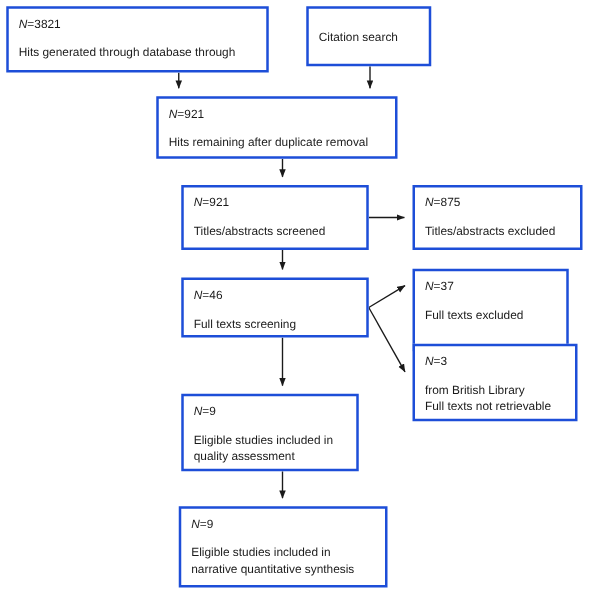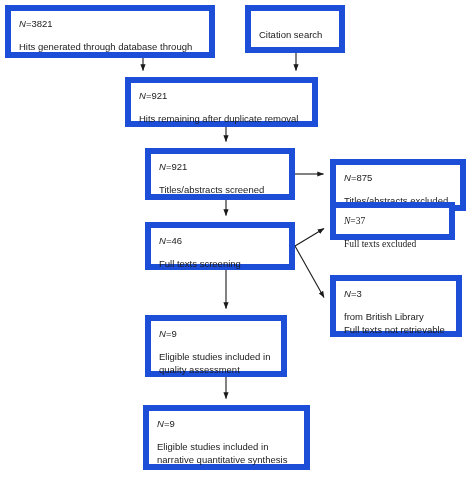--- a/index.html
+++ b/index.html
@@ -18,21 +18,21 @@
   #flow-svg {
     position: absolute;
     left: 0;
     top: 0;
     width: 472px;
     height: 482px;
   }
   .node {
     position: absolute;
     box-sizing: border-box;
-    border: 6px solid #1d4ed8;
+    border: 2px solid #1d4ed8;
     background: #ffffff;
     padding: 7px 13px 6px 8px;
     z-index: 2;
   }
   .node-count {
     font-size: 9.5px;
     line-height: 12px;
     color: #1a1a1a;
     white-space: nowrap;
   }
@@ -119,35 +119,35 @@
       </div>
   </div>
 
   <div class="node" style="left:145px; top:148px; width:150px; height:52px;">
     <div class="node-count"><span class="n-italic">N</span><span>=921</span></div>
     <div class="node-label">
         <span class="lbl-line">Titles/abstracts screened</span>
       </div>
   </div>
 
-  <div class="node" style="left:330px; top:148px; width:136px; height:52px;margin-top:11px;">
+  <div class="node" style="left:330px; top:148px; width:136px; height:52px;">
     <div class="node-count"><span class="n-italic">N</span><span>=875</span></div>
     <div class="node-label">
         <span class="lbl-line">Titles/abstracts excluded</span>
       </div>
   </div>
 
   <div class="node" style="left:145px; top:222px; width:150px; height:48px;">
     <div class="node-count"><span class="n-italic">N</span><span>=46</span></div>
     <div class="node-label">
         <span class="lbl-line">Full texts screening</span>
       </div>
   </div>
 
-  <div class="node" style="left:330px; top:202px; width:125px; height:38px;font-family:Liberation Serif, serif;">
+  <div class="node" style="left:330px; top:215px; width:125px; height:66px;">
     <div class="node-count"><span class="n-italic">N</span><span>=37</span></div>
     <div class="node-label">
         <span class="lbl-line">Full texts excluded</span>
       </div>
   </div>
 
   <div class="node" style="left:330px; top:275px; width:132px; height:62px;">
     <div class="node-count"><span class="n-italic">N</span><span>=3</span></div>
     <div class="node-label">
         <span class="lbl-line">from British Library</span>

